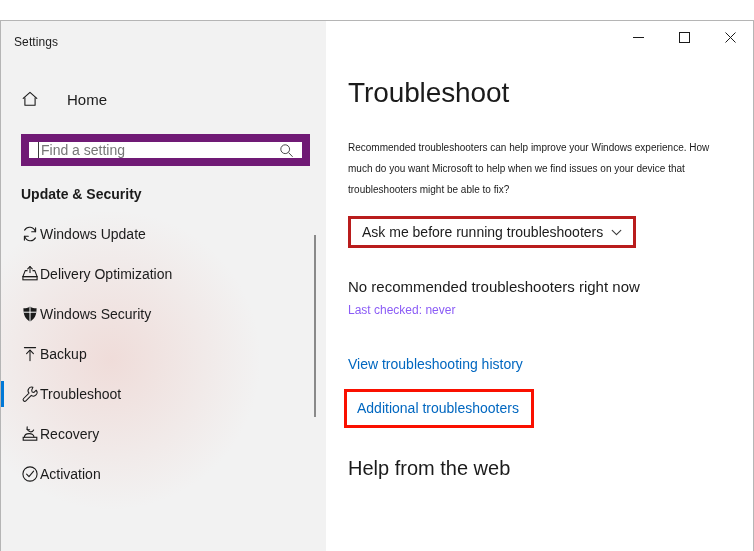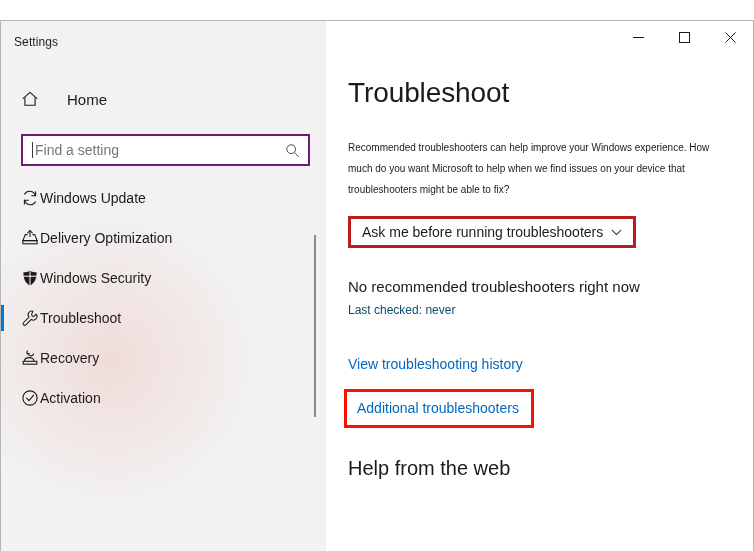--- a/index.html
+++ b/index.html
@@ -125,21 +125,21 @@
     justify-content: center;
     flex: 0 0 20px;
   }
   .nav-icon svg { display: block; }
 
   
   #search-wrap {
     margin: 15px 16px 0 20px;
     height: 32px;
     background: #ffffff;
-    border: 2px solid #701a75;
+    border: 8px solid #701a75;
     display: flex;
     align-items: center;
     padding: 0 8px 0 0;
     position: relative;
   }
   #search-caret {
     width: 1px;
     height: 16px;
     background: #3a3a3a;
     margin-left: 9px;
@@ -253,21 +253,21 @@
   #dropdown-chevron { width: 14px; height: 14px; flex: 0 0 14px; display:flex; align-items:center; justify-content:center; }
 
   #status-line {
     margin-top: 30px;
     font-size: 15px;
     color: #1b1b1b;
   }
   #last-checked {
     margin-top: 8px;
     font-size: 12px;
-    color: #0c4a6e;
+    color: #8b5cf6;
   }
 
   .content-link {
     display: inline-block;
     font-size: 14px;
     color: #0067c0;
     text-decoration: none;
     cursor: default;
   }
 
@@ -341,20 +341,21 @@
           <span id="search-caret"></span>
           <input id="search-input" type="text" placeholder="Find a setting" style="">
           <span id="search-icon">
             <svg width="15" height="15" viewBox="0 0 15 15">
               <circle cx="6.2" cy="6.2" r="4.4" fill="none" stroke="#4a4a4a" stroke-width="1"></circle>
               <line x1="9.5" y1="9.5" x2="13.6" y2="13.8" stroke="#4a4a4a" stroke-width="1"></line>
             </svg>
           </span>
         </div>
 
+        <div id="section-title">Update &amp; Security</div>
 
         <div id="nav-list">
 
           <div class="nav-item">
             <span class="nav-icon">
               <svg width="18" height="18" viewBox="0 0 18 18">
                 <path d="M14.2 6.6 A5.8 5.8 0 0 0 3.6 5.1" fill="none" stroke="#1b1b1b" stroke-width="1.1" stroke-linecap="round"></path>
                 <path d="M3.8 11.4 A5.8 5.8 0 0 0 14.4 12.9" fill="none" stroke="#1b1b1b" stroke-width="1.1" stroke-linecap="round"></path>
                 <path d="M14.6 2.9 L14.6 6.8 L10.7 6.8" fill="none" stroke="#1b1b1b" stroke-width="1.1" stroke-linecap="round" stroke-linejoin="round"></path>
                 <path d="M3.4 15.1 L3.4 11.2 L7.3 11.2" fill="none" stroke="#1b1b1b" stroke-width="1.1" stroke-linecap="round" stroke-linejoin="round"></path>
@@ -379,20 +380,30 @@
             <span class="nav-icon">
               <svg width="18" height="18" viewBox="0 0 18 18">
                 <path d="M9 1.4 C6.6 3.1 4.2 3.4 2.4 3.3 C2.4 9.7 4.3 14.2 9 16.6 C13.7 14.2 15.6 9.7 15.6 3.3 C13.8 3.4 11.4 3.1 9 1.4 Z" fill="#1b1b1b"></path>
                 <path d="M9 1.4 L9 16.6" stroke="#ffffff" stroke-width="1"></path>
                 <path d="M2.6 7.2 L15.4 7.2" stroke="#ffffff" stroke-width="1"></path>
               </svg>
             </span>
             <span class="nav-label">Windows Security</span>
           </div>
 
+          <div class="nav-item">
+            <span class="nav-icon">
+              <svg width="18" height="18" viewBox="0 0 18 18">
+                <line x1="3.4" y1="2.6" x2="14.6" y2="2.6" stroke="#1b1b1b" stroke-width="1.1" stroke-linecap="round"></line>
+                <line x1="9" y1="5.2" x2="9" y2="15.6" stroke="#1b1b1b" stroke-width="1.1" stroke-linecap="round"></line>
+                <path d="M5.6 8.6 L9 5.2 L12.4 8.6" fill="none" stroke="#1b1b1b" stroke-width="1.1" stroke-linecap="round" stroke-linejoin="round"></path>
+              </svg>
+            </span>
+            <span class="nav-label">Backup</span>
+          </div>
 
           <div class="nav-item selected">
             <span class="accent"></span>
             <span class="nav-icon">
               <svg width="18" height="18" viewBox="0 0 18 18">
                 <path d="M11.9 2.3 A3.6 3.6 0 0 0 8.0 8.1 L2.6 13.5 A1.6 1.6 0 0 0 4.9 15.8 L10.3 10.4 A3.6 3.6 0 0 0 15.2 5.2 L13.0 7.4 L11.1 7.0 L10.7 5.1 Z" fill="none" stroke="#1b1b1b" stroke-width="1.05" stroke-linejoin="round"></path>
               </svg>
             </span>
             <span class="nav-label">Troubleshoot</span>
           </div>

